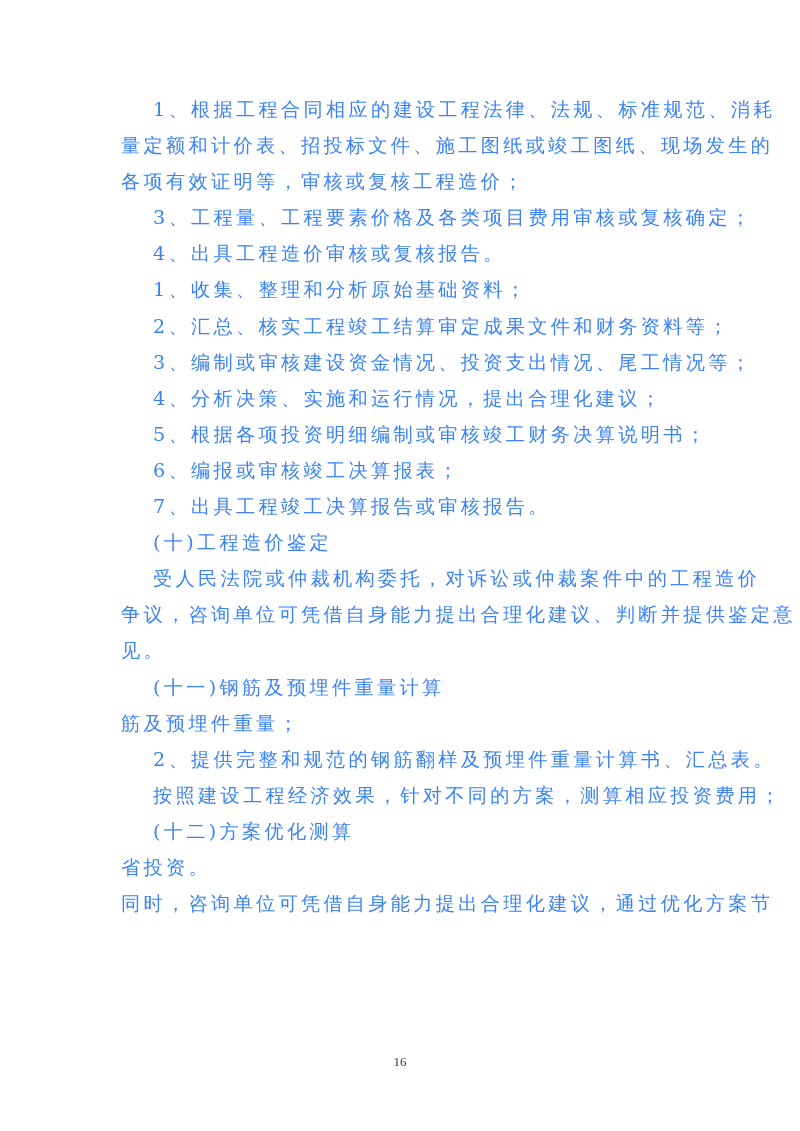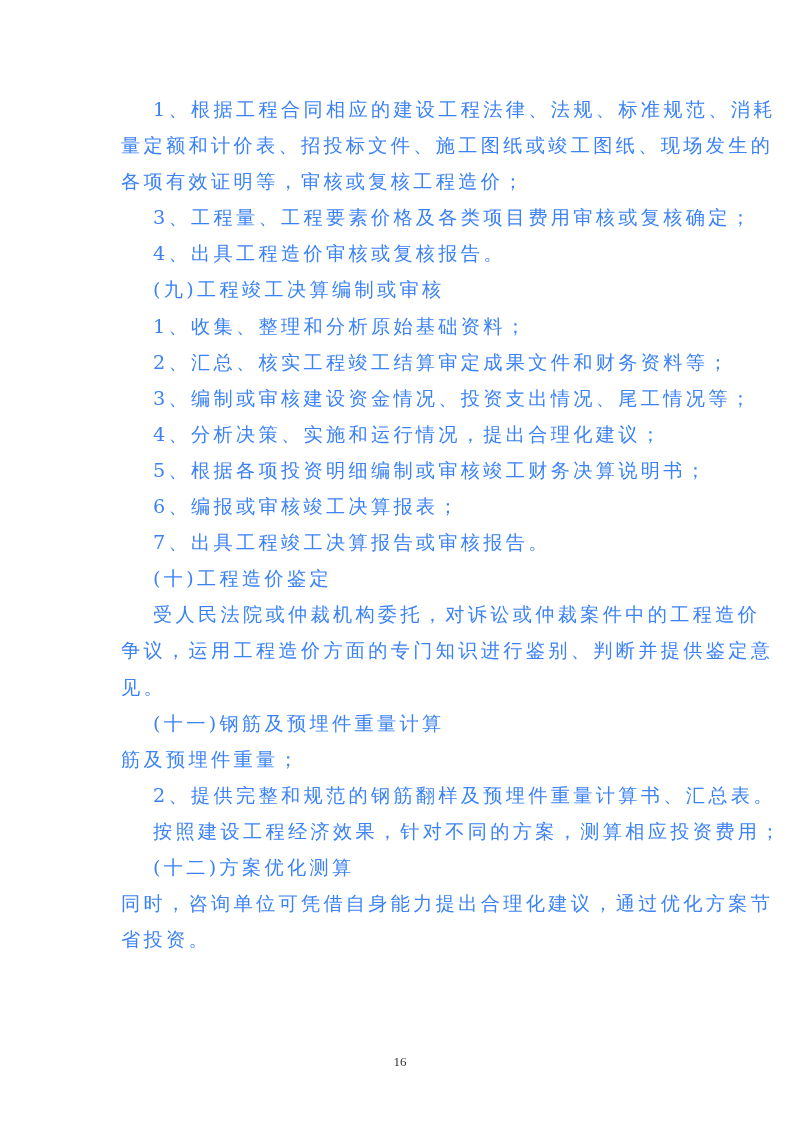--- a/index.html
+++ b/index.html
@@ -45,34 +45,33 @@
   </style>
 </head>
 <body>
 
 <div class="page">
   <div class="line indent">1、根据工程合同相应的建设工程法律、法规、标准规范、消耗</div>
   <div class="line">量定额和计价表、招投标文件、施工图纸或竣工图纸、现场发生的</div>
   <div class="line">各项有效证明等，审核或复核工程造价；</div>
   <div class="line indent">3、工程量、工程要素价格及各类项目费用审核或复核确定；</div>
   <div class="line indent">4、出具工程造价审核或复核报告。</div>
-  <div class="line indent">(九)工程竣工决算编制或审核</div>
   <div class="line indent">1、收集、整理和分析原始基础资料；</div>
   <div class="line indent">2、汇总、核实工程竣工结算审定成果文件和财务资料等；</div>
   <div class="line indent">3、编制或审核建设资金情况、投资支出情况、尾工情况等；</div>
   <div class="line indent">4、分析决策、实施和运行情况，提出合理化建议；</div>
   <div class="line indent">5、根据各项投资明细编制或审核竣工财务决算说明书；</div>
   <div class="line indent">6、编报或审核竣工决算报表；</div>
   <div class="line indent">7、出具工程竣工决算报告或审核报告。</div>
   <div class="line indent">(十)工程造价鉴定</div>
   <div class="line indent">受人民法院或仲裁机构委托，对诉讼或仲裁案件中的工程造价</div>
-  <div class="line">争议，运用工程造价方面的专门知识进行鉴别、判断并提供鉴定意</div>
+  <div class="line">争议，咨询单位可凭借自身能力提出合理化建议、判断并提供鉴定意</div>
   <div class="line">见。</div>
   <div class="line indent">(十一)钢筋及预埋件重量计算</div>
   <div class="line">筋及预埋件重量；</div>
   <div class="line indent">2、提供完整和规范的钢筋翻样及预埋件重量计算书、汇总表。</div>
   <div class="line indent">按照建设工程经济效果，针对不同的方案，测算相应投资费用；</div>
   <div class="line indent">(十二)方案优化测算</div>
+  <div class="line">省投资。</div>
   <div class="line">同时，咨询单位可凭借自身能力提出合理化建议，通过优化方案节</div>
-  <div class="line">省投资。</div>
 </div>
 
 <div class="page-number">16</div>
 
 </body></html>

